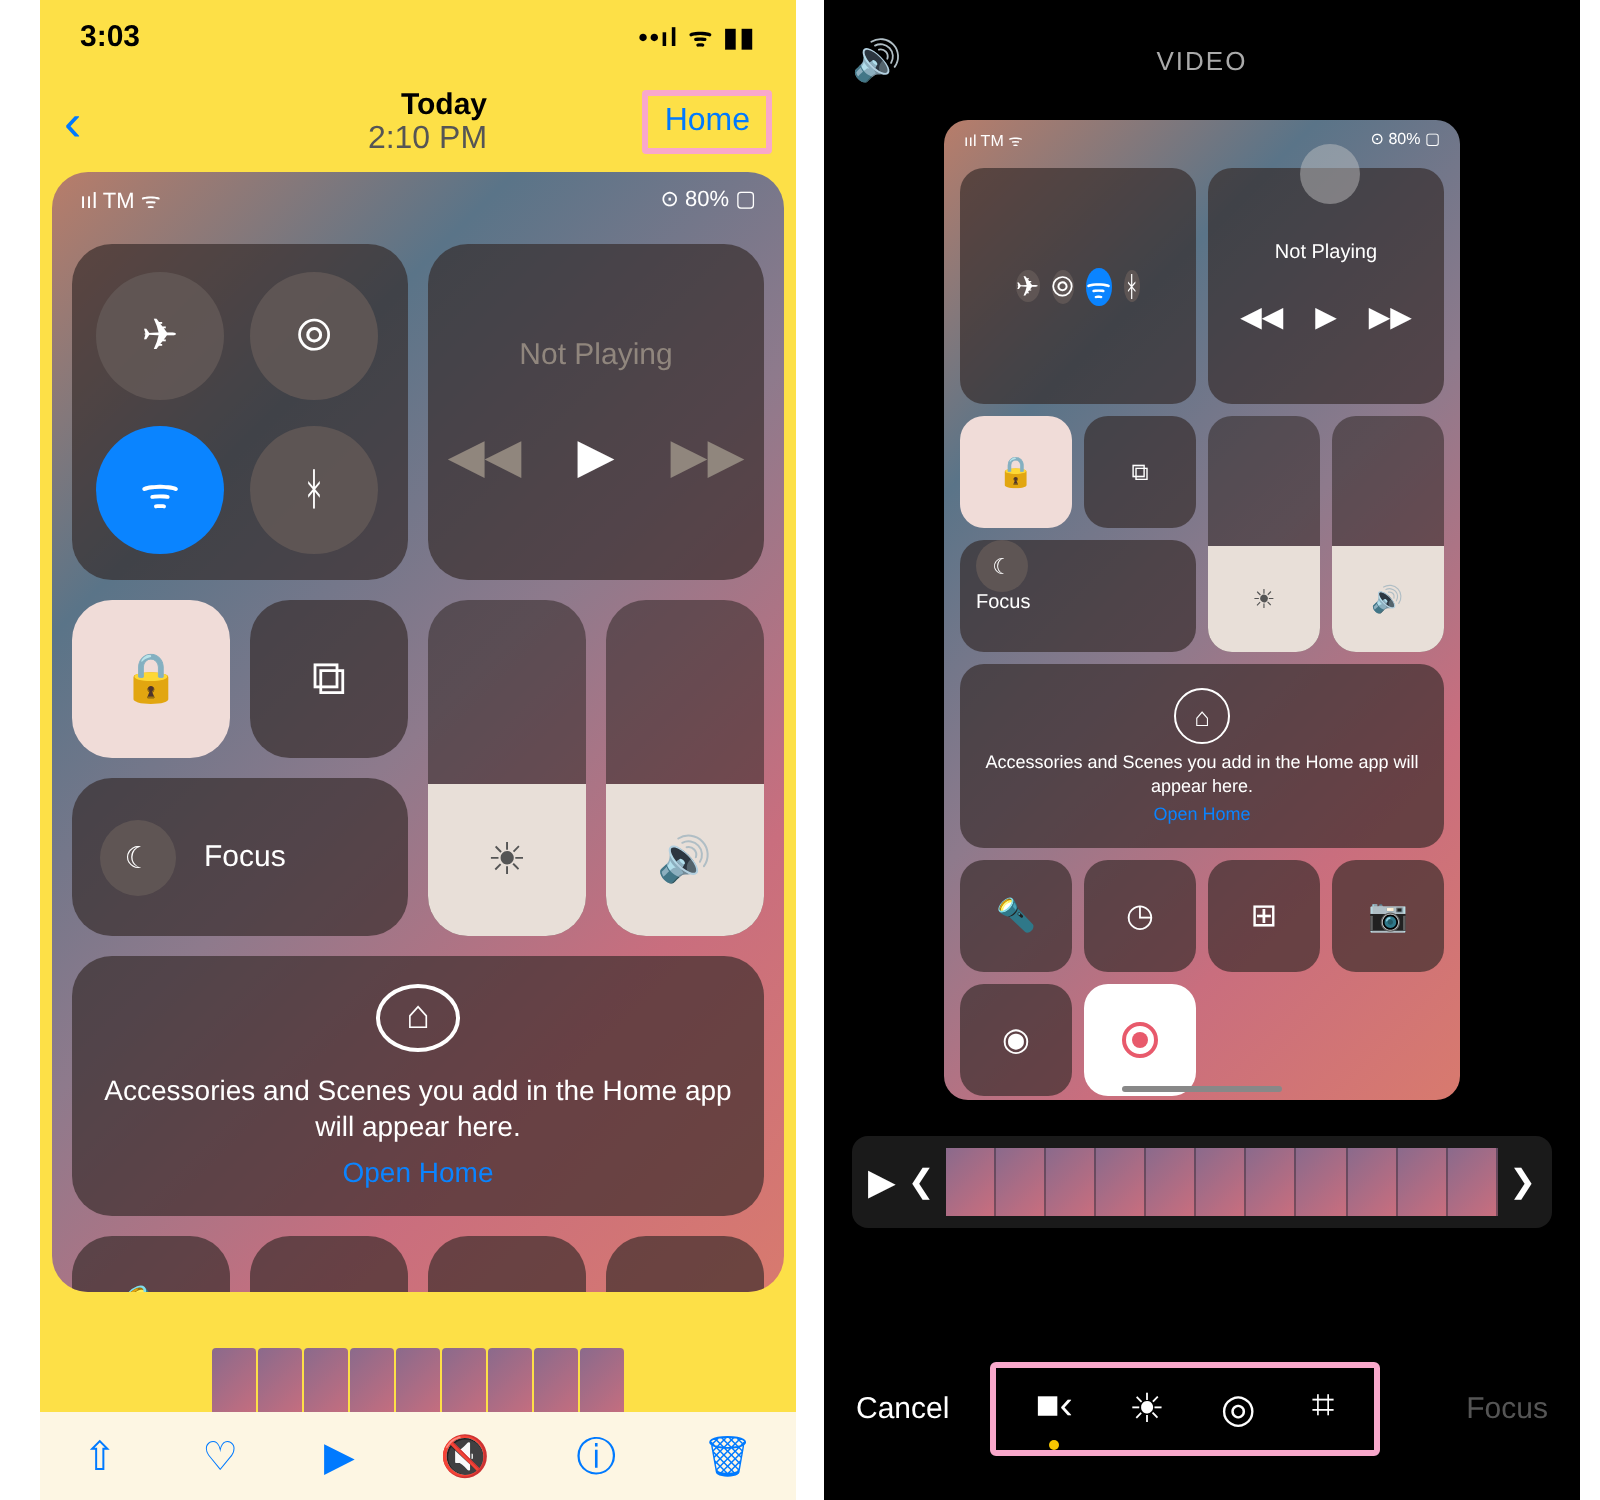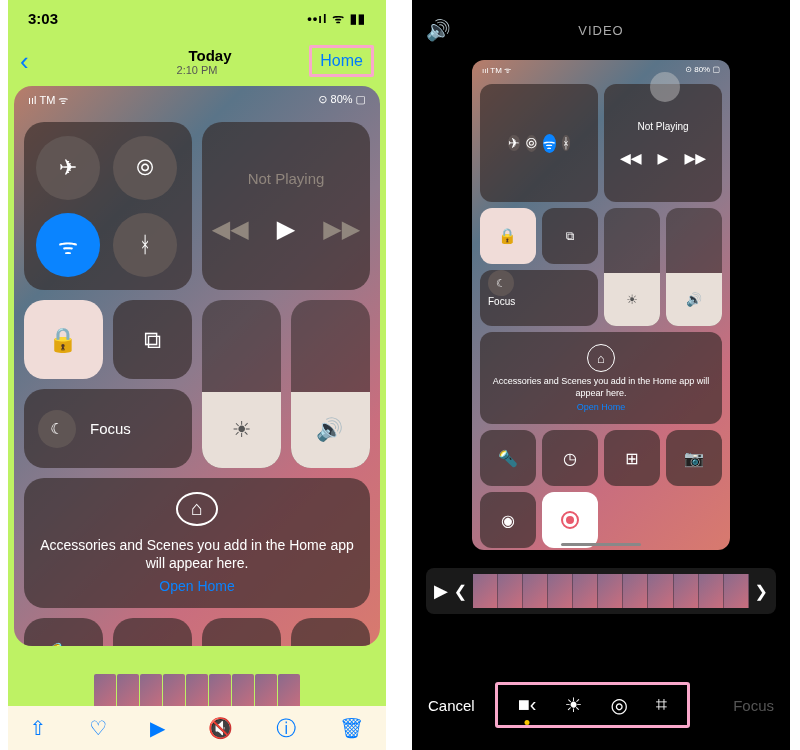--- a/index.html
+++ b/index.html
@@ -1,29 +1,29 @@
 <!DOCTYPE html>
 <html><head>
 <meta charset="utf-8">
 <style>
 * { margin:0; padding:0; box-sizing:border-box; font-family:-apple-system,BlinkMacSystemFont,sans-serif; }
 body { background:#fff; width:800px; height:750px; position:relative; }
 .phone { position:absolute; top:0; width:378px; height:750px; overflow:hidden; }
-.left { left:8px; background:#bef264; }
+.left { left:20px; background:#fde047; }
 .right { left:412px; background:#000; }
 
 
 .status-bar { height:36px; display:flex; justify-content:space-between; align-items:center; padding:0 20px; font-size:15px; font-weight:600; }
 .status-bar .time { }
 .status-bar .icons { font-size:13px; letter-spacing:1px; }
 .nav { height:50px; display:flex; align-items:center; justify-content:space-between; padding:0 12px; position:relative; }
 .back-chevron { color:#007aff; font-size:26px; font-weight:300; cursor:pointer; }
 .nav-title { position:absolute; left:50%; transform:translateX(-50%); text-align:center; }
 .nav-title .day { font-size:15px; font-weight:600;margin-left:26px; }
-.nav-title .tm { font-size:11px; color:#555; }
+.nav-title .tm { font-size:16px; color:#555;text-align:right; }
 .edit-box { border:3px solid #f9a8cb; padding:4px 8px; color:#007aff; font-size:16px; cursor:pointer; border-radius:2px; }
 .preview { margin:0 6px; height:560px; border-radius:18px; overflow:hidden; position:relative; background:linear-gradient(135deg,#b87d6a 0%,#5a7488 25%,#8e7a8c 50%,#c96e7e 75%,#d87a6e 100%); }
 .pv-status { height:26px; display:flex; align-items:center; justify-content:space-between; padding:0 14px; font-size:11px; color:#fff; }
 .cc-grid { padding:0 10px; }
 .cc-row { display:flex; gap:10px; margin-top:10px; }
 .tile { background:rgba(50,40,38,0.65); border-radius:20px; display:flex; align-items:center; justify-content:center; }
 .conn { width:168px; height:168px; display:grid; grid-template-columns:1fr 1fr; grid-template-rows:1fr 1fr; padding:12px; gap:10px; }
 .conn .circ { width:64px; height:64px; border-radius:50%; background:rgba(100,90,88,0.8); display:flex; align-items:center; justify-content:center; color:#fff; font-size:22px; }
 .conn .circ.on { background:#0a84ff; }
 .media { width:168px; height:168px; flex-direction:column; color:#90867d; }

